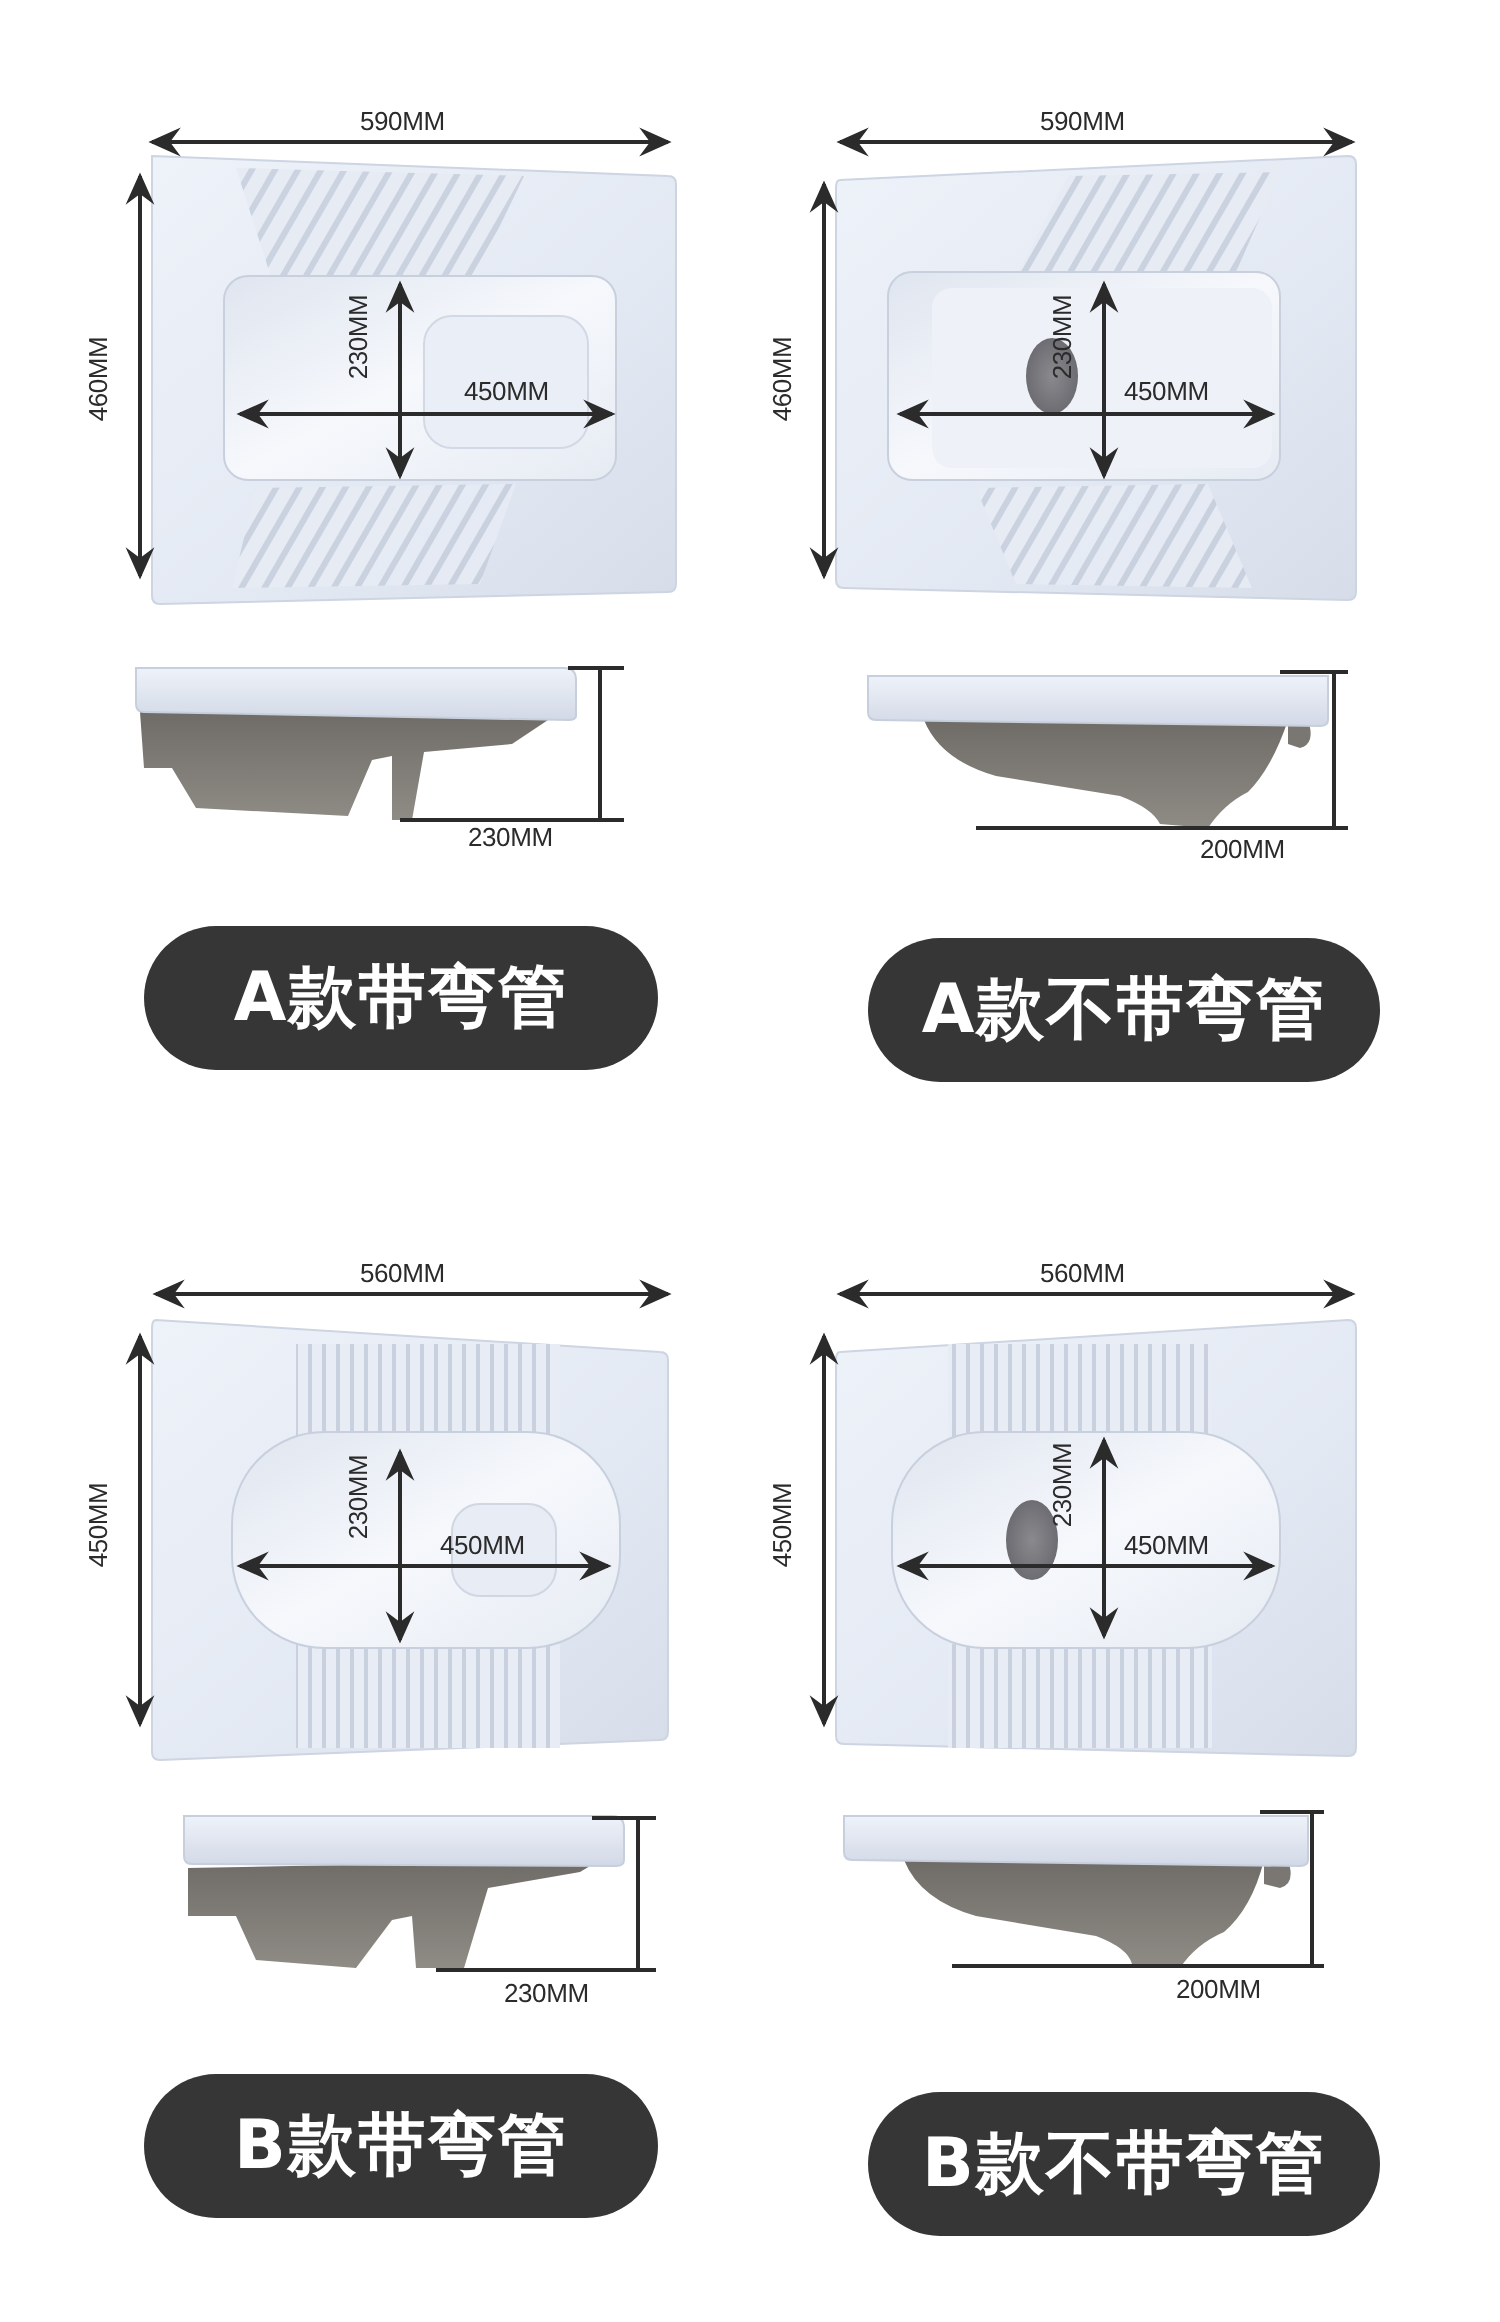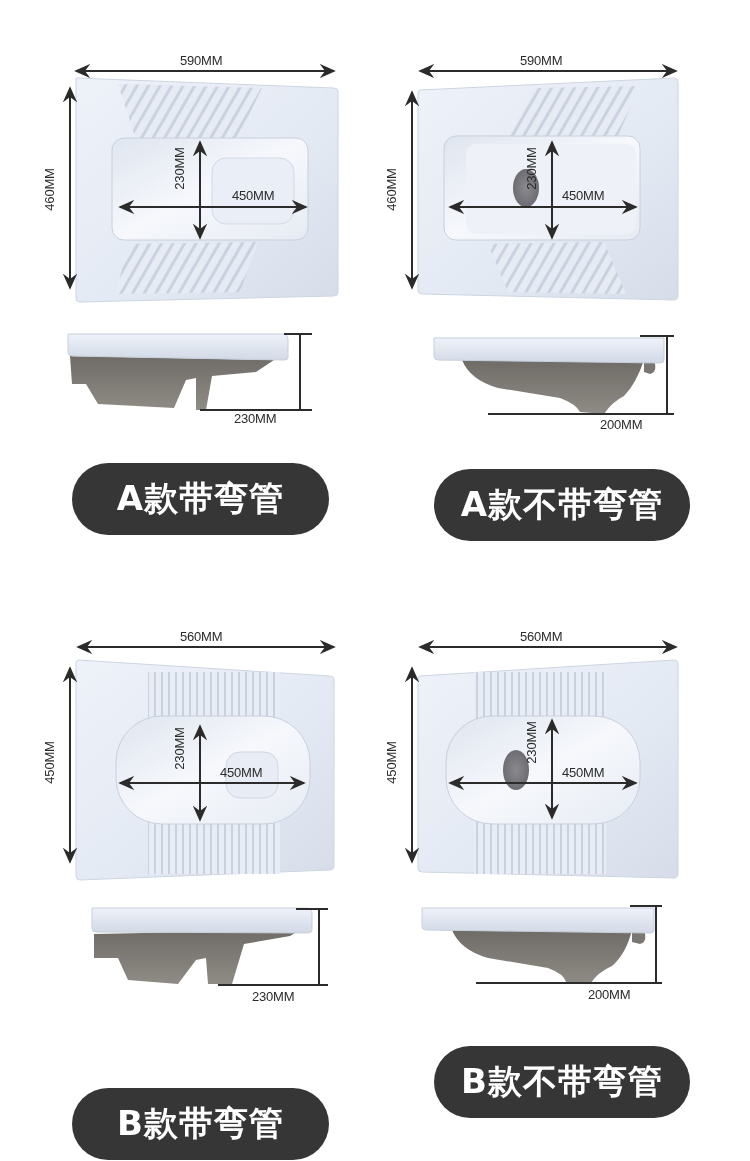--- a/index.html
+++ b/index.html
@@ -136,21 +136,21 @@
 
   <svg width="750" height="1161">
     <path d="M94,934 L94,958 L118,958 L128,980 L178,984 L196,960 L206,958 L208,984 L232,984 L244,944 L290,936 L300,930 Z" fill="url(#under)"></path>
     <path d="M92,908 L306,908 Q312,908 312,914 L312,930 Q312,933 308,933 L96,932 Q92,932 92,928 Z" fill="url(#lip)" stroke="#c7cfdc"></path>
     <line x1="296" y1="909" x2="328" y2="909" stroke="#2b2b2b" stroke-width="2"></line>
     <line x1="218" y1="985" x2="328" y2="985" stroke="#2b2b2b" stroke-width="2"></line>
     <line x1="319" y1="909" x2="319" y2="985" stroke="#2b2b2b" stroke-width="2"></line>
   </svg>
   <span class="dim" style="left:252px;top:990px;">230MM</span>
 
-  <div class="pill" style="left:72px;top:1088px;width:257px;">B款带弯管</div>
+  <div class="pill" style="left:72px;top:1037px;width:257px;">B款带弯管</div>
 </section>
 
 <section>
   <svg width="750" height="1161">
     <path d="M420,676 L674,660 Q678,660 678,664 L678,874 Q678,878 674,878 L422,872 Q418,872 418,868 L418,680 Q418,676 420,676 Z" fill="url(#ceramic)" stroke="#cdd5e2"></path>
     <rect x="474" y="672" width="132" height="48" fill="url(#vlines)"></rect>
     <rect x="474" y="822" width="132" height="52" fill="url(#vlines)"></rect>
     <rect x="446" y="716" width="194" height="108" rx="46" fill="url(#bowl)" stroke="#c8d0de"></rect>
     <ellipse cx="516" cy="770" rx="13" ry="20" fill="url(#hole)"></ellipse>
     <line x1="420" y1="647" x2="676" y2="647" stroke="#2b2b2b" stroke-width="2" marker-start="url(#arr)" marker-end="url(#arr)"></line>

